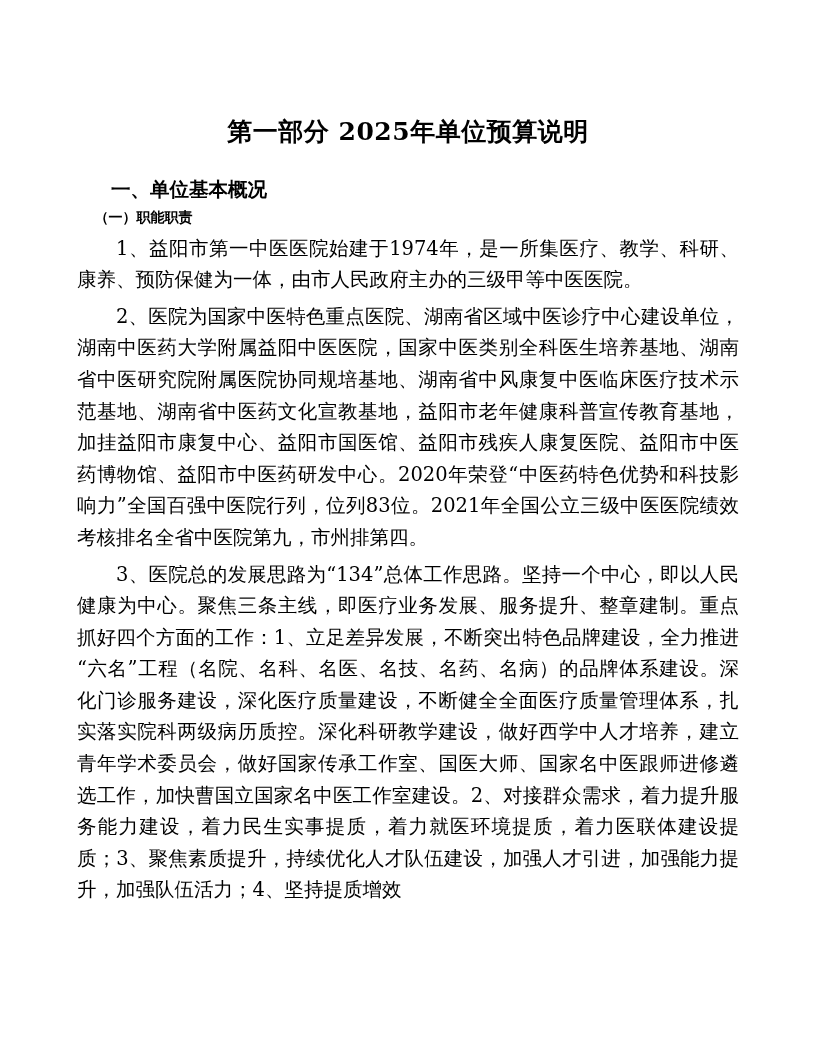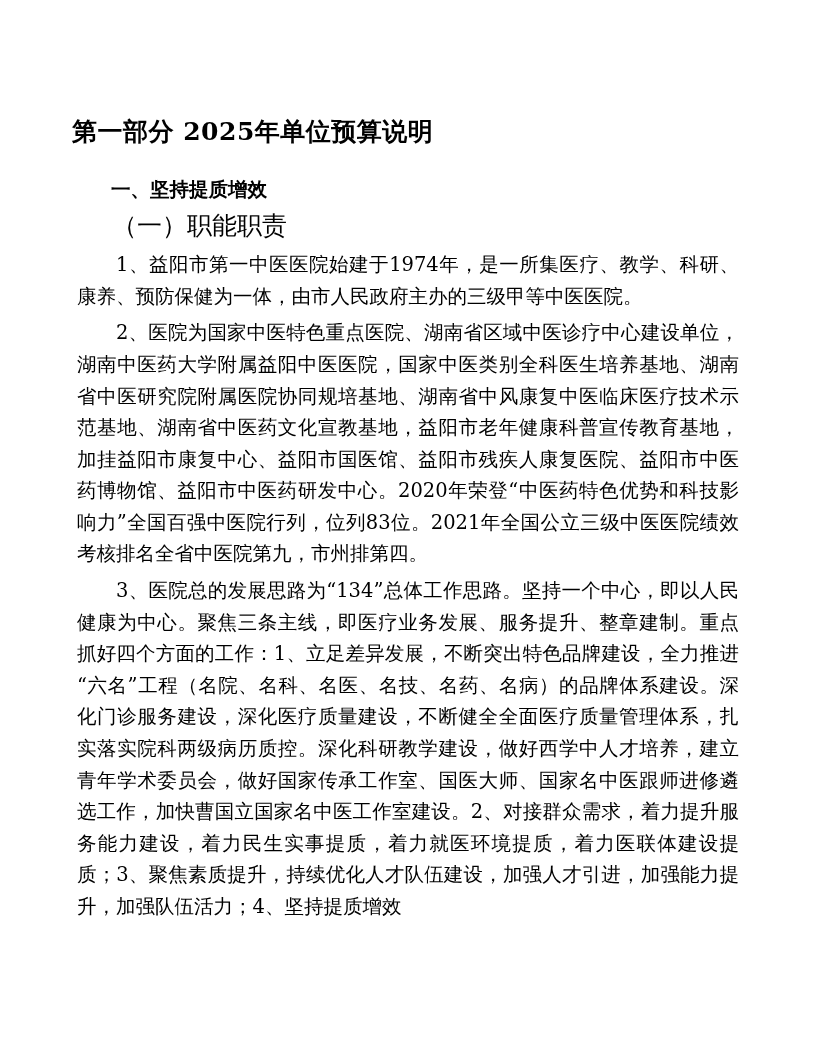--- a/index.html
+++ b/index.html
@@ -16,37 +16,37 @@
   }
   .page {
     position: relative;
     width: 816px;
     height: 1056px;
     box-sizing: border-box;
     padding: 96px 72px 60px 72px;
     background: #ffffff;
   }
   .doc-title {
-    text-align: left;
+    text-align: center;
     font-size: 25px;
     font-weight: bold;
     letter-spacing: 0.5px;
     margin: 20px 0 26px 0;
     line-height: 1.3;
   }
   .heading-1 {
     font-size: 19.5px;
     font-weight: bold;
     text-indent: 2em;
     margin: 0 0 3px 0;
     line-height: 1.5;
   }
   .heading-2 {
-    font-size: 25px;
-    font-weight: normal;
+    font-size: 14px;
+    font-weight: bold;
     text-indent: 1.6em;
     margin: 0 0 3px 0;
     line-height: 1.5;
   }
   .para {
     font-size: 19.5px;
     line-height: 1.62;
     text-indent: 2em;
     margin: 5px;
     text-align: justify;
@@ -54,21 +54,21 @@
     word-break: break-all;
   }
 </style>
 </head>
 <body>
 
 <div class="page">
 
   <h1 class="doc-title">第一部分 2025年单位预算说明</h1>
 
-  <div class="heading-1">一、坚持提质增效</div>
+  <div class="heading-1">一、单位基本概况</div>
 
   <div class="heading-2">（一）职能职责</div>
 
   <p class="para">1、益阳市第一中医医院始建于1974年，是一所集医疗、教学、科研、康养、预防保健为一体，由市人民政府主办的三级甲等中医医院。</p>
 
   <p class="para">2、医院为国家中医特色重点医院、湖南省区域中医诊疗中心建设单位，湖南中医药大学附属益阳中医医院，国家中医类别全科医生培养基地、湖南省中医研究院附属医院协同规培基地、湖南省中风康复中医临床医疗技术示范基地、湖南省中医药文化宣教基地，益阳市老年健康科普宣传教育基地，加挂益阳市康复中心、益阳市国医馆、益阳市残疾人康复医院、益阳市中医药博物馆、益阳市中医药研发中心。2020年荣登“中医药特色优势和科技影响力”全国百强中医院行列，位列83位。2021年全国公立三级中医医院绩效考核排名全省中医院第九，市州排第四。</p>
 
   <p class="para">3、医院总的发展思路为“134”总体工作思路。坚持一个中心，即以人民健康为中心。聚焦三条主线，即医疗业务发展、服务提升、整章建制。重点抓好四个方面的工作：1、立足差异发展，不断突出特色品牌建设，全力推进“六名”工程（名院、名科、名医、名技、名药、名病）的品牌体系建设。深化门诊服务建设，深化医疗质量建设，不断健全全面医疗质量管理体系，扎实落实院科两级病历质控。深化科研教学建设，做好西学中人才培养，建立青年学术委员会，做好国家传承工作室、国医大师、国家名中医跟师进修遴选工作，加快曹国立国家名中医工作室建设。2、对接群众需求，着力提升服务能力建设，着力民生实事提质，着力就医环境提质，着力医联体建设提质；3、聚焦素质提升，持续优化人才队伍建设，加强人才引进，加强能力提升，加强队伍活力；4、坚持提质增效</p>
 
 </div>

